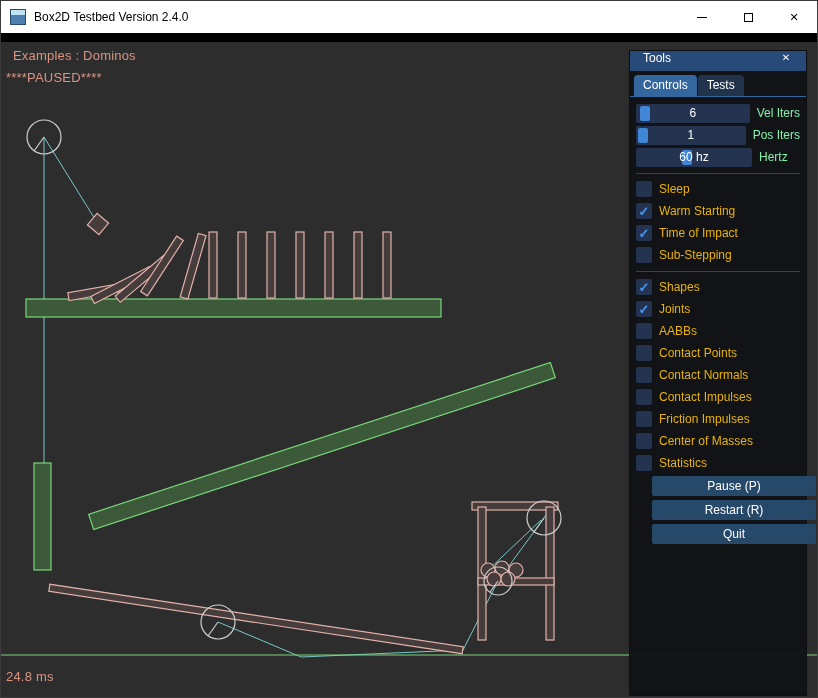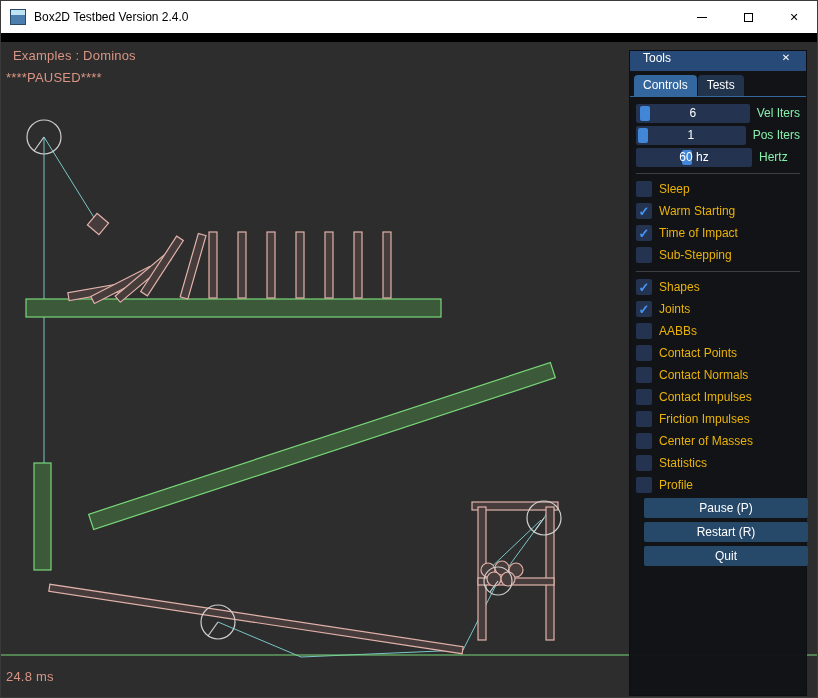--- a/index.html
+++ b/index.html
@@ -54,21 +54,21 @@
   .row-label { margin-left:7px; color:#86efac; white-space:nowrap; }
 
   .sep { border-top:1px solid #3f3f3f; margin:5px 0 4px 0; flex:0 0 1px; }
 
   .checkbox { width:16px; height:16px; background:var(--frame-bg,#233350); border-radius:2px;
               display:flex; align-items:center; justify-content:center; margin-right:7px; flex:0 0 16px; }
   .checkmark { display:none; color:var(--accent,#4296fa); font-weight:bold; font-size:13px; line-height:1; }
   .check-row.checked .checkmark { display:block; }
   .check-label { color:#eab308; white-space:nowrap; }
 
-  .panel-btn { display:block; width:100%; height:20px; flex:0 0 20px; margin:2px 8px;
+  .panel-btn { display:block; width:100%; height:20px; flex:0 0 20px; margin:2px 16px;
                background:var(--button,#264869); border:none; border-radius:2px;
                color:#fff; font-size:12px; font-family:"Liberation Sans",sans-serif; }
 </style>
 </head>
 <body>
 
 <div class="window">
 
   <div class="titlebar">
     <div class="app-icon"></div>
@@ -248,24 +248,20 @@
           <span class="check-label">Friction Impulses</span>
         </div>
         <div class="row check-row">
           <span class="checkbox"></span>
           <span class="check-label">Center of Masses</span>
         </div>
         <div class="row check-row">
           <span class="checkbox"></span>
           <span class="check-label">Statistics</span>
         </div>
-        <div class="row check-row">
-          <span class="checkbox"></span>
-          <span class="check-label">Profile</span>
-        </div>
 
         <button class="panel-btn">Pause (P)</button>
         <button class="panel-btn">Restart (R)</button>
         <button class="panel-btn">Quit</button>
 
       </div>
     </div>
   </div>
 </div>
 

